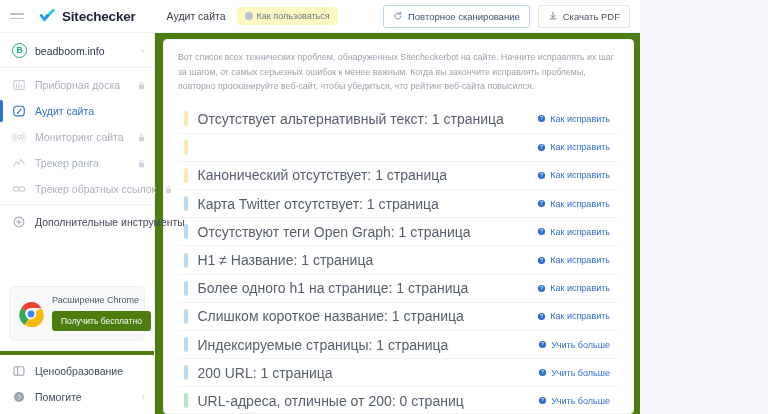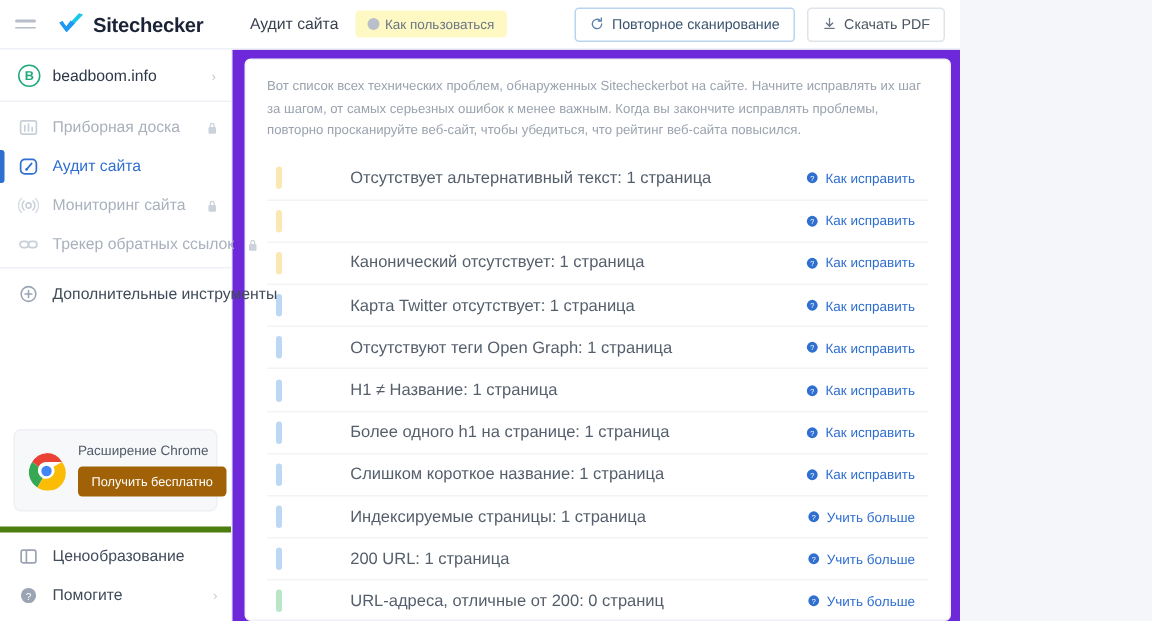--- a/index.html
+++ b/index.html
@@ -98,29 +98,29 @@
 
   .promo {
     margin: 0 9px 10px 9px;
     background: #f7f8fa; border: 1px solid #eef0f4; border-radius: 5px;
     padding: 9px 8px; display: flex; align-items: center; gap: 8px;
   }
   .chrome-ico { width: 26px; height: 26px; flex: none; }
   .promo-body { display: flex; flex-direction: column; gap: 5px; align-items: flex-start; }
   .promo-title { font-size: 9px; color: #525b68; line-height: 1.1; }
   .promo-btn {
-    background: #a16207; color: #fff; font-size: 8.5px;
+    background: #4d7c0f; color: #fff; font-size: 8.5px;
     border: none; border-radius: 3px; padding: 5px 9px; cursor: pointer;
     white-space: nowrap;
   }
 
   .sidebar-foot { border-top: 4px solid #4d7c0f; padding: 3px 0 4px 0; }
 
   
-  .main { flex: 1; min-width: 0; background: #6d28d9; padding: 6px 6px 0 8px; overflow: hidden; }
+  .main { flex: 1; min-width: 0; background: #4d7c0f; padding: 6px 6px 0 8px; overflow: hidden; }
   .card {
     background: #fff; border-radius: 4px; border: 1px solid #eef1f5;
     height: 100%; overflow: hidden;
     padding: 10px 14px 0 14px;
   }
   .intro {
     font-size: 8.8px; line-height: 1.65; color: #9aa3ae;
     margin-bottom: 11px; max-width: 545px;
   }
 
@@ -132,21 +132,21 @@
     padding: 0 4px 0 6px;
   }
   .issue-row:first-child { border-top: none; }
   .sev {
     width: 3.5px; height: 15px; border-radius: 2px;
     flex: none; margin-right: 10px;
   }
   .sev.warning { background: #fbe7b2; }
   .sev.info    { background: #bcd8f5; }
   .sev.ok      { background: #b9e6c7; }
-  .issue-text { font-size: 11px; color: #555f6c; white-space: nowrap; margin-left: 36px; }
+  .issue-text { font-size: 14px; color: #555f6c; white-space: nowrap; }
   .issue-action {
     margin-left: auto; display: flex; align-items: center; gap: 4px;
     font-size: 9px; color: #2f6fd0; cursor: pointer; white-space: nowrap;
     padding: 3px 5px; border-radius: 3px;
   }
   .q-ico { width: 9px; height: 9px; flex: none; display: block; }
 </style>
 </head>
 <body>
 
@@ -233,20 +233,30 @@
             <path d="M4.6 4.6 a4.8 4.8 0 0 0 0 6.8 M11.4 4.6 a4.8 4.8 0 0 1 0 6.8" fill="none" stroke="currentColor" stroke-width="1.2" stroke-linecap="round"></path>
             <path d="M2.6 2.6 a7.6 7.6 0 0 0 0 10.8 M13.4 2.6 a7.6 7.6 0 0 1 0 10.8" fill="none" stroke="currentColor" stroke-width="1.1" stroke-linecap="round" opacity="0.7"></path>
           </svg>
           <span class="nav-label">Мониторинг сайта</span>
           <svg class="lock" viewBox="0 0 10 13">
             <rect x="1.4" y="5.4" width="7.2" height="6.4" rx="1.2" fill="currentColor"></rect>
             <path d="M3.2 5.4 V3.7 a1.8 1.8 0 0 1 3.6 0 V5.4" fill="none" stroke="currentColor" stroke-width="1.2"></path>
           </svg>
         </div>
 
+        <div class="nav-item dim">
+          <svg class="nav-ico" viewBox="0 0 16 16">
+            <path d="M2 11.6 L5 6.6 L7.6 9.2 L10.4 4 L14 8.4" fill="none" stroke="currentColor" stroke-width="1.3" stroke-linecap="round" stroke-linejoin="round"></path>
+          </svg>
+          <span class="nav-label">Трекер ранга</span>
+          <svg class="lock" viewBox="0 0 10 13">
+            <rect x="1.4" y="5.4" width="7.2" height="6.4" rx="1.2" fill="currentColor"></rect>
+            <path d="M3.2 5.4 V3.7 a1.8 1.8 0 0 1 3.6 0 V5.4" fill="none" stroke="currentColor" stroke-width="1.2"></path>
+          </svg>
+        </div>
 
         <div class="nav-item dim">
           <svg class="nav-ico" viewBox="0 0 16 16">
             <rect x="1.6" y="5.6" width="6.4" height="4.8" rx="2.4" fill="none" stroke="currentColor" stroke-width="1.3"></rect>
             <rect x="8" y="5.6" width="6.4" height="4.8" rx="2.4" fill="none" stroke="currentColor" stroke-width="1.3"></rect>
           </svg>
           <span class="nav-label">Трекер обратных ссылок</span>
           <svg class="lock" viewBox="0 0 10 13">
             <rect x="1.4" y="5.4" width="7.2" height="6.4" rx="1.2" fill="currentColor"></rect>
             <path d="M3.2 5.4 V3.7 a1.8 1.8 0 0 1 3.6 0 V5.4" fill="none" stroke="currentColor" stroke-width="1.2"></path>

